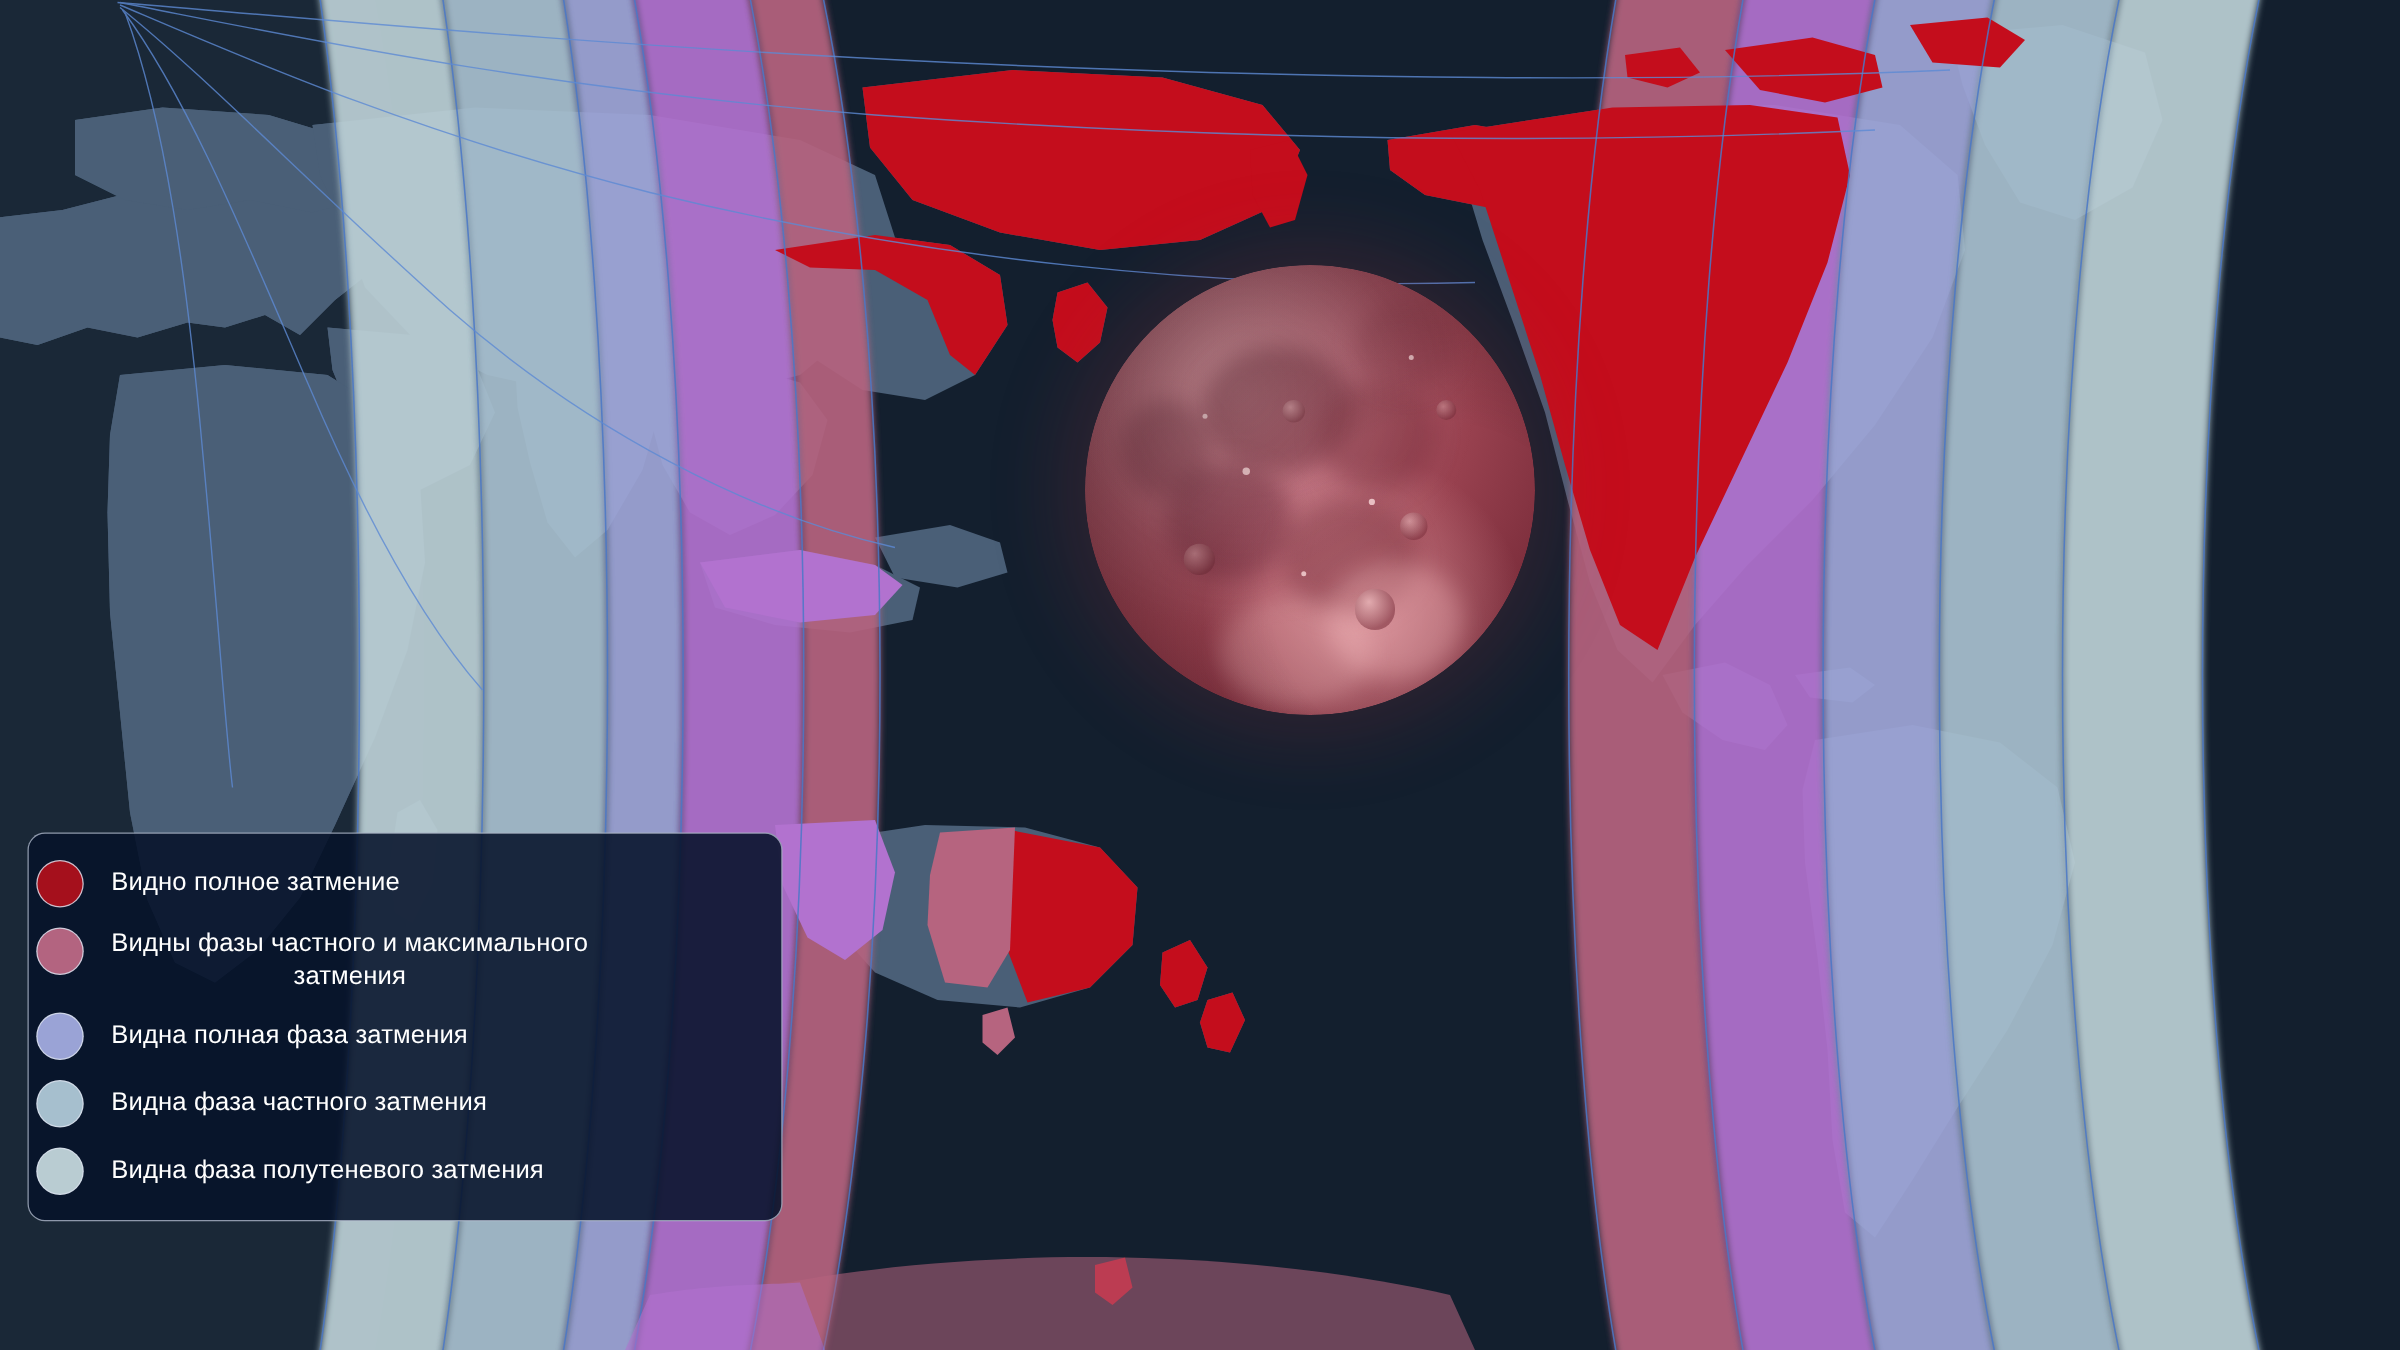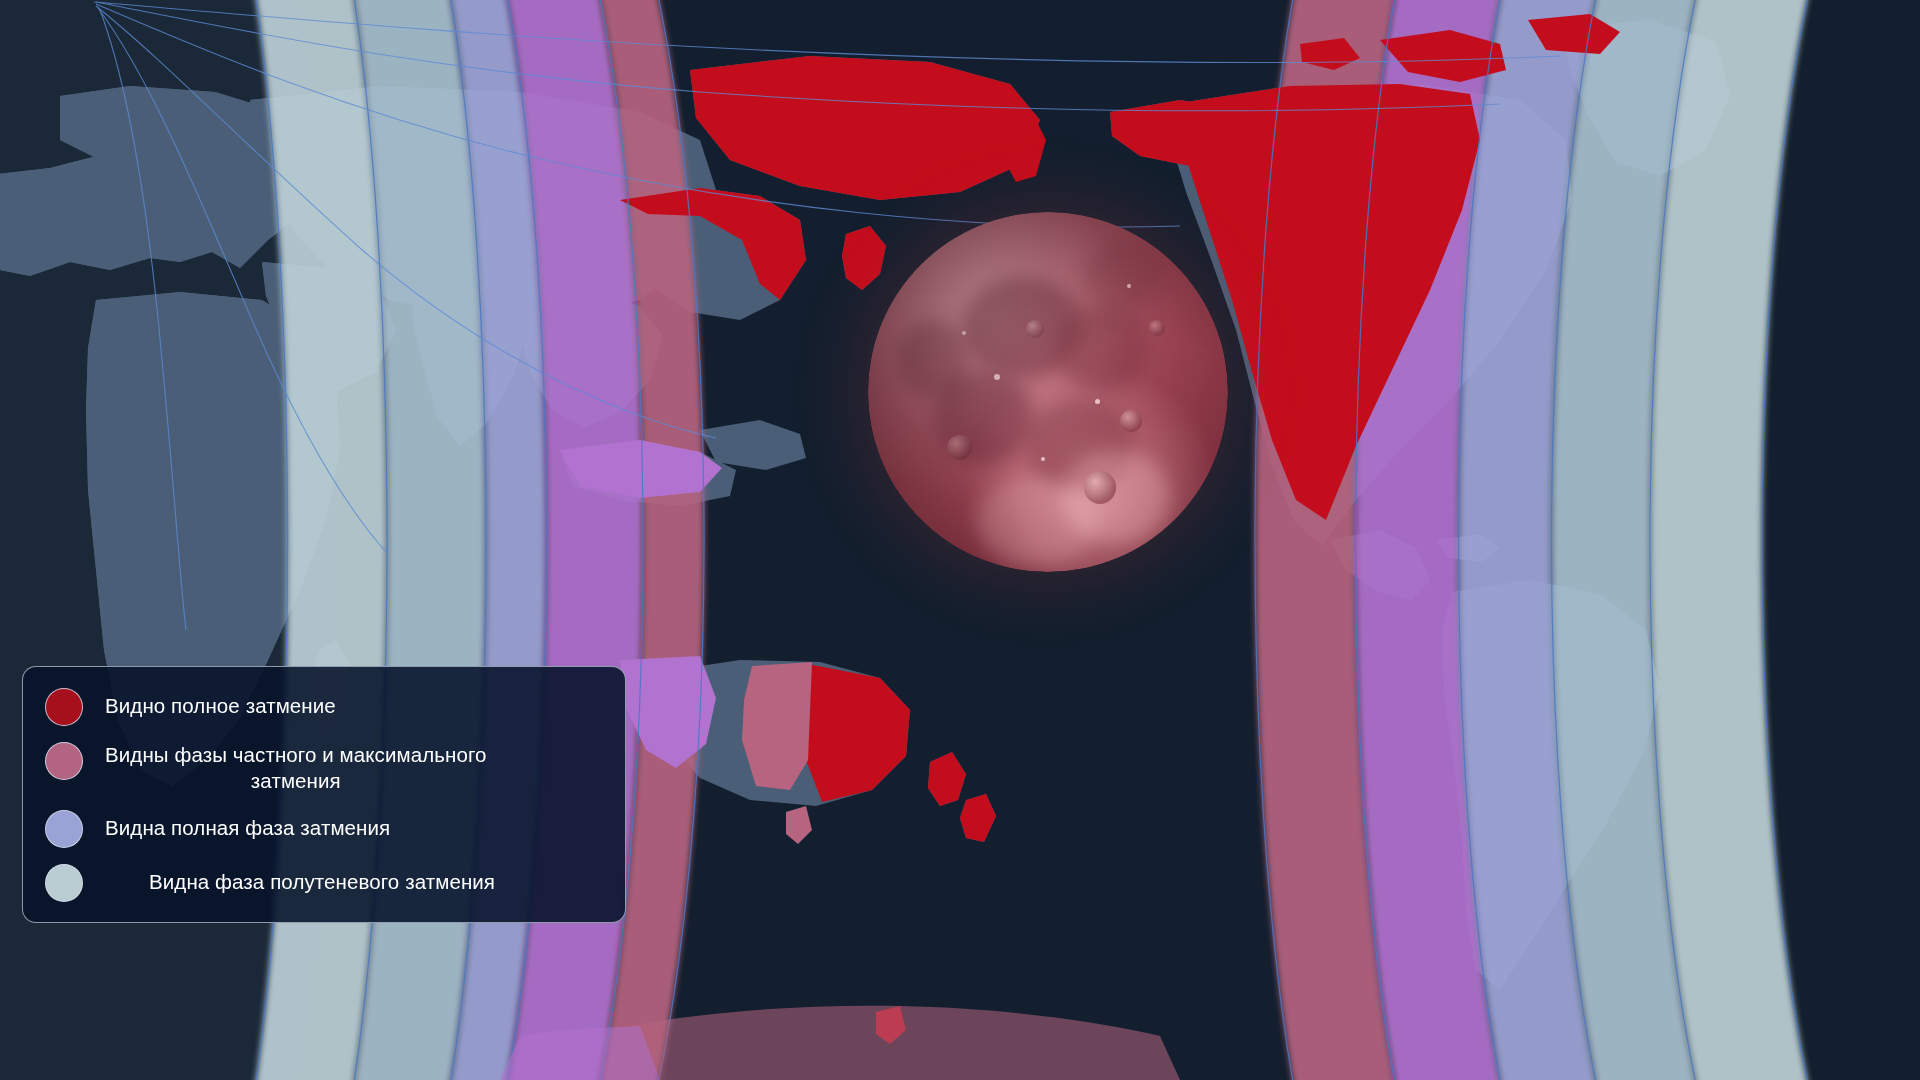--- a/index.html
+++ b/index.html
@@ -38,24 +38,24 @@
       radial-gradient(circle at 78% 72%, rgba(0,0,0,.00) 35%, rgba(20,5,10,.45) 92%);
     pointer-events:none;
   }
 
   
   #legend{
     position:absolute; left:22px; top:666px; width:604px;
     background:rgba(6,18,42,.88);
     border:1.4px solid rgba(200,210,225,.70);
     border-radius:14px;
-    padding:20px 22px 20px 22px;
+    padding:20px 22px 20px 6px;
   }
   .legend-row{ display:flex; align-items:flex-start; margin-bottom:15px; }
-  .legend-row:last-child{ margin-bottom:0;gap:44px; }
+  .legend-row:last-child{ margin-bottom:0; }
   .swatch{
     flex:0 0 auto; width:38px; height:38px; border-radius:50%;
     border:1.3px solid rgba(215,222,235,.85);
     margin-right:22px; margin-top:1px;
   }
   .legend-label{
     color:#ffffff; font-size:20.5px; line-height:1.26;
     padding-top:6px; letter-spacing:.1px;
   }
   .legend-row.two-line .legend-label{ padding-top:1px;text-align:center; }
@@ -343,20 +343,24 @@
       <span class="legend-label" style="white-space:pre-line">Видны фазы частного и максимального
 затмения</span>
     </div>
 
 
     <div class="legend-row">
       <span class="swatch" style="background:#9aa3d6"></span>
       <span class="legend-label">Видна полная фаза затмения</span>
     </div>
 
+    <div class="legend-row">
+      <span class="swatch" style="background:#a6bfce"></span>
+      <span class="legend-label">Видна фаза частного затмения</span>
+    </div>
 
     <div class="legend-row">
       <span class="swatch" style="background:#b9ccd2"></span>
       <span class="legend-label">Видна фаза полутеневого затмения</span>
     </div>
 
   </div>
 
 </div>
 

